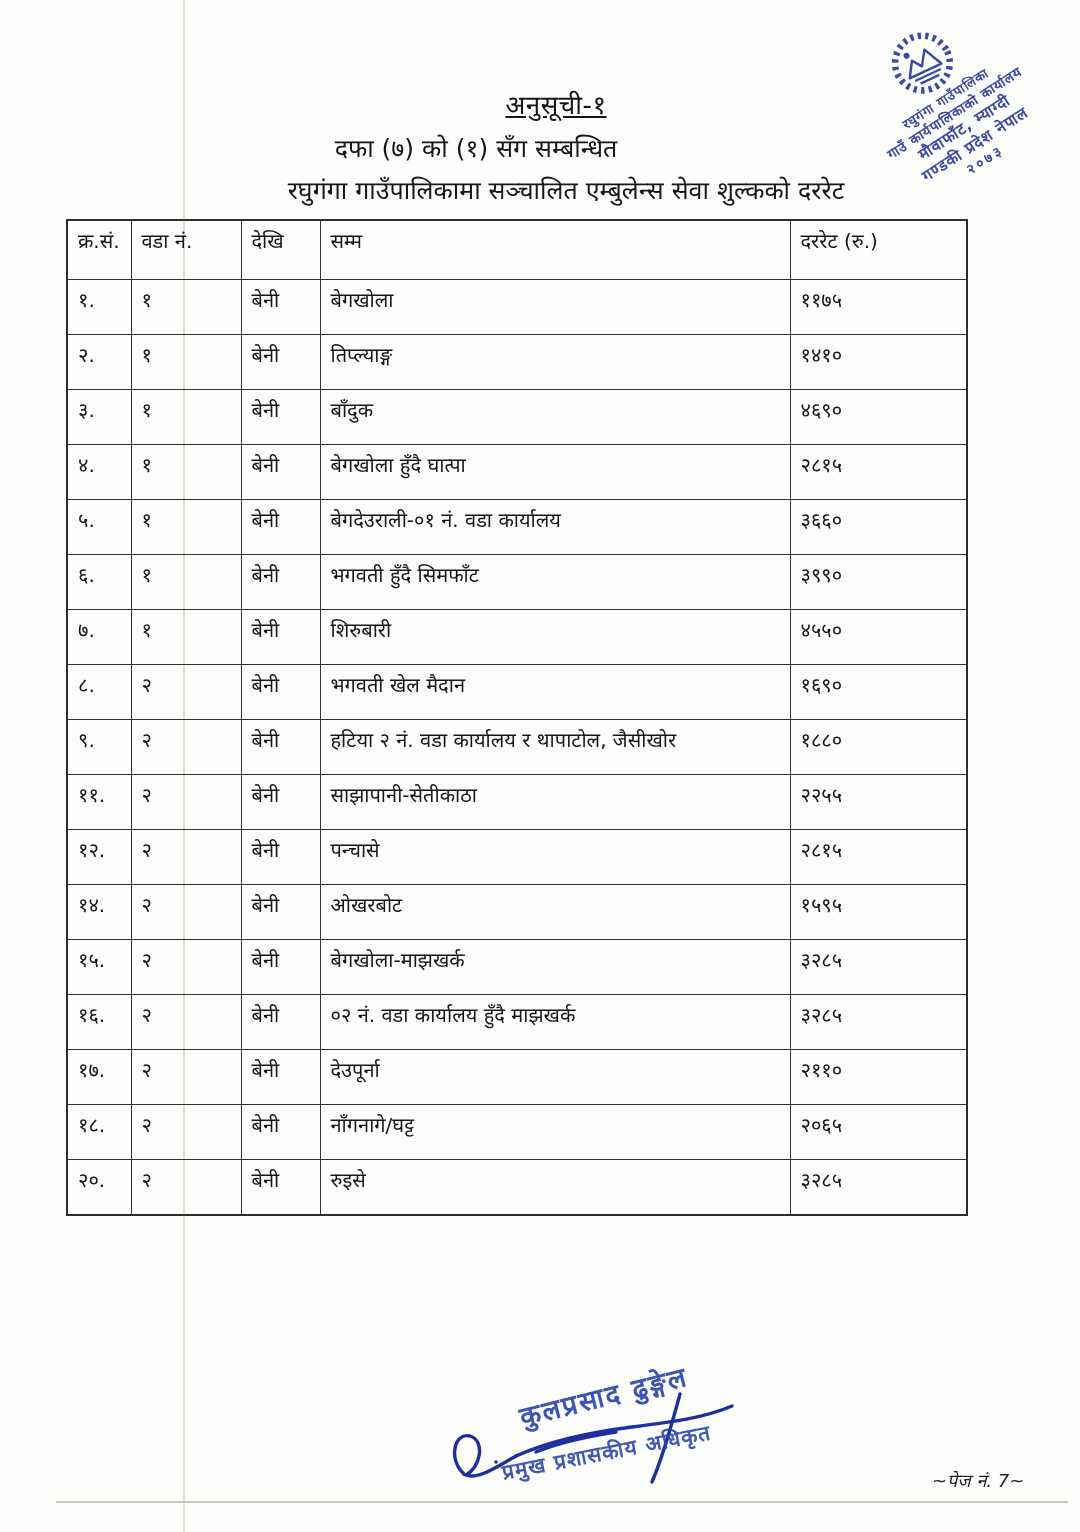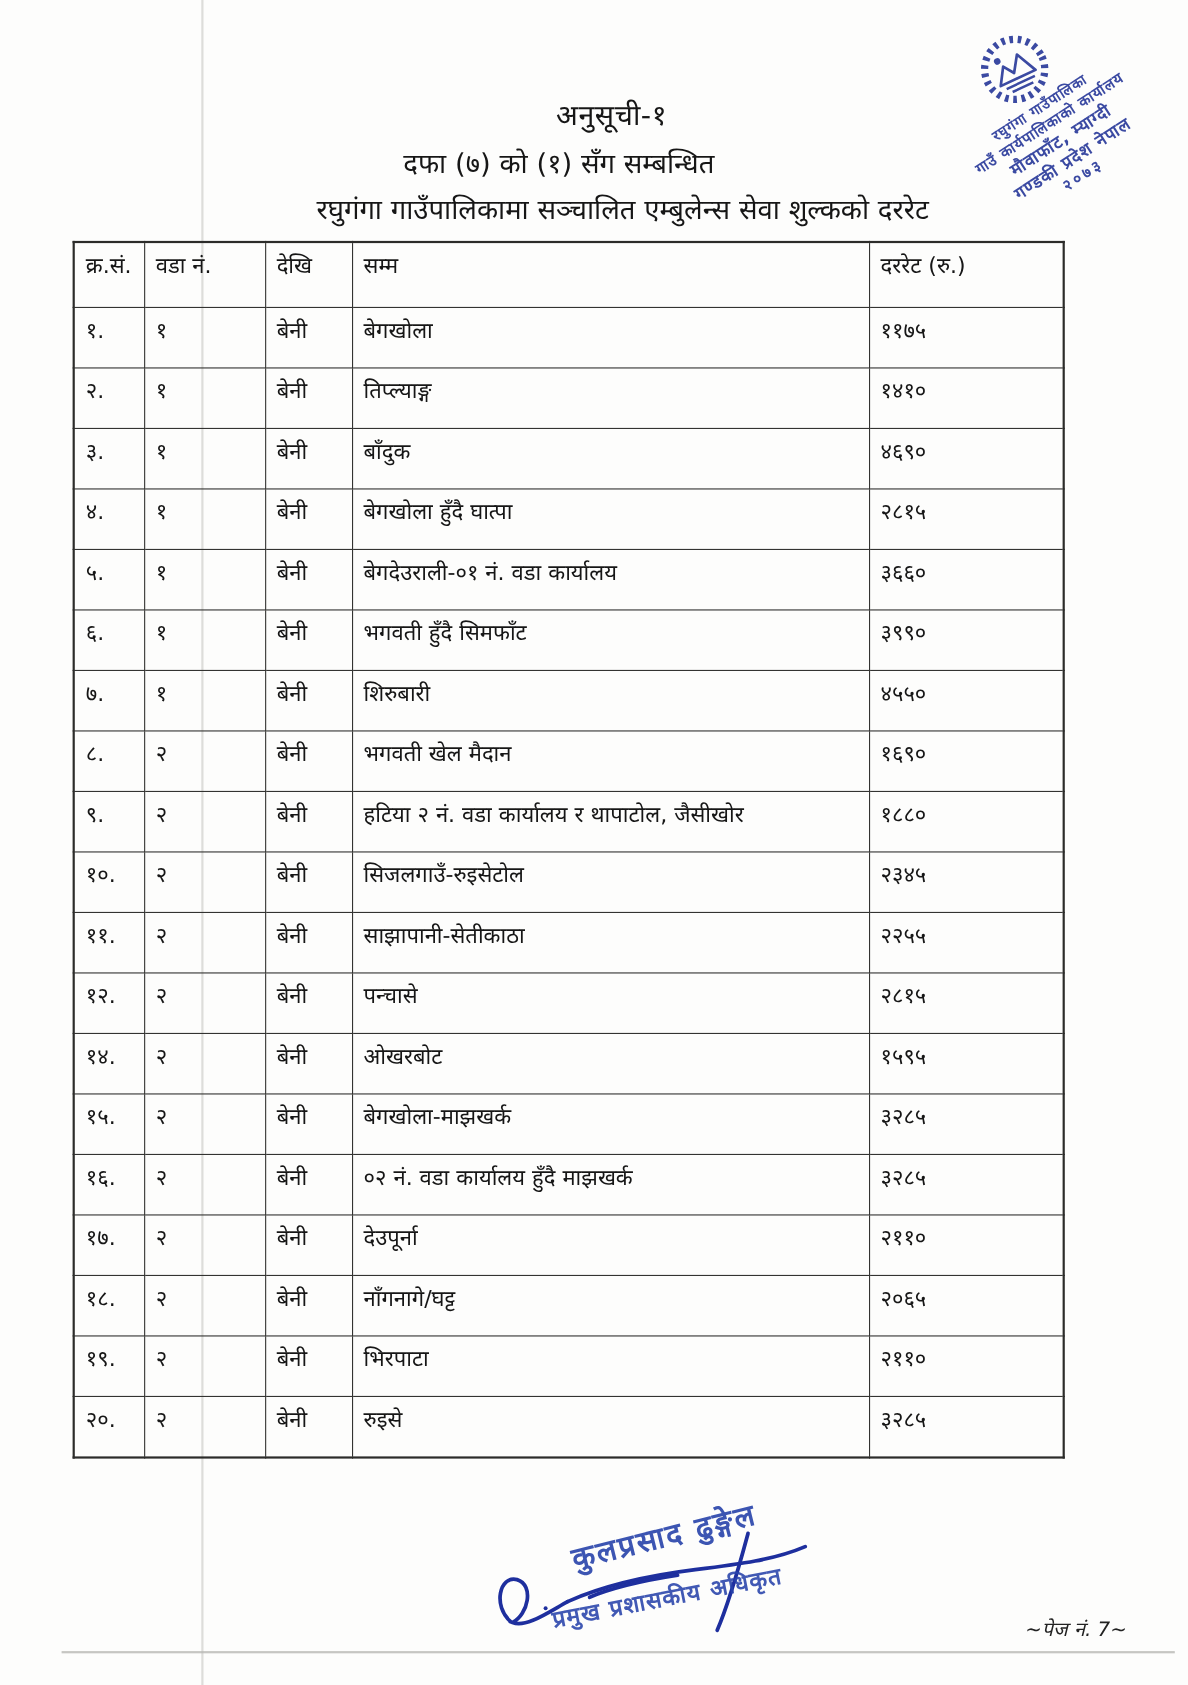--- a/index.html
+++ b/index.html
@@ -21,24 +21,24 @@
     background: #d2d2cf; opacity: .75;
   }
   .bottom-scan-line {
     position: absolute; left: 56px; top: 1501px; width: 1012px; height: 2px;
     background: #b8b8b4; opacity: .8;
   }
 
   
   .title-1 {
     position: absolute; top: 86px; left: 556px; transform: translateX(-50%);
-    font-size: 26px; letter-spacing: .5px; white-space: nowrap;
+    font-size: 26px; letter-spacing: .5px; white-space: nowrap; text-decoration: underline;
   }
   .title-2 {
-    position: absolute; top: 130px; left: 508px; transform: translateX(-50%);
+    position: absolute; top: 130px; left: 476px; transform: translateX(-50%);
     font-size: 25px; white-space: nowrap;
   }
   .title-3 {
     position: absolute; top: 172px; left: 566px; transform: translateX(-50%);
     font-size: 25px; font-weight: 400; white-space: nowrap;
   }
 
   
   table.rate-table {
     position: absolute; left: 66px; top: 219px; width: 875px;
@@ -201,27 +201,20 @@
           <td class="colw-4">१६९०</td>
         </tr>
         <tr>
           <td class="colw-0">९.</td>
           <td class="colw-1">२</td>
           <td class="colw-2">बेनी</td>
           <td class="colw-3">हटिया २ नं. वडा कार्यालय र थापाटोल, जैसीखोर</td>
           <td class="colw-4">१८८०</td>
         </tr>
         <tr>
-          <td class="colw-0">१०.</td>
-          <td class="colw-1">२</td>
-          <td class="colw-2">बेनी</td>
-          <td class="colw-3">सिजलगाउँ-रुइसेटोल</td>
-          <td class="colw-4">२३४५</td>
-        </tr>
-        <tr>
           <td class="colw-0">११.</td>
           <td class="colw-1">२</td>
           <td class="colw-2">बेनी</td>
           <td class="colw-3">साझापानी-सेतीकाठा</td>
           <td class="colw-4">२२५५</td>
         </tr>
         <tr>
           <td class="colw-0">१२.</td>
           <td class="colw-1">२</td>
           <td class="colw-2">बेनी</td>
@@ -255,27 +248,20 @@
           <td class="colw-2">बेनी</td>
           <td class="colw-3">देउपूर्ना</td>
           <td class="colw-4">२११०</td>
         </tr>
         <tr>
           <td class="colw-0">१८.</td>
           <td class="colw-1">२</td>
           <td class="colw-2">बेनी</td>
           <td class="colw-3">नाँगनागे/घट्ट</td>
           <td class="colw-4">२०६५</td>
-        </tr>
-        <tr>
-          <td class="colw-0">१९.</td>
-          <td class="colw-1">२</td>
-          <td class="colw-2">बेनी</td>
-          <td class="colw-3">भिरपाटा</td>
-          <td class="colw-4">२११०</td>
         </tr>
         <tr>
           <td class="colw-0">२०.</td>
           <td class="colw-1">२</td>
           <td class="colw-2">बेनी</td>
           <td class="colw-3">रुइसे</td>
           <td class="colw-4">३२८५</td>
         </tr>
       </tbody>
   </table>

